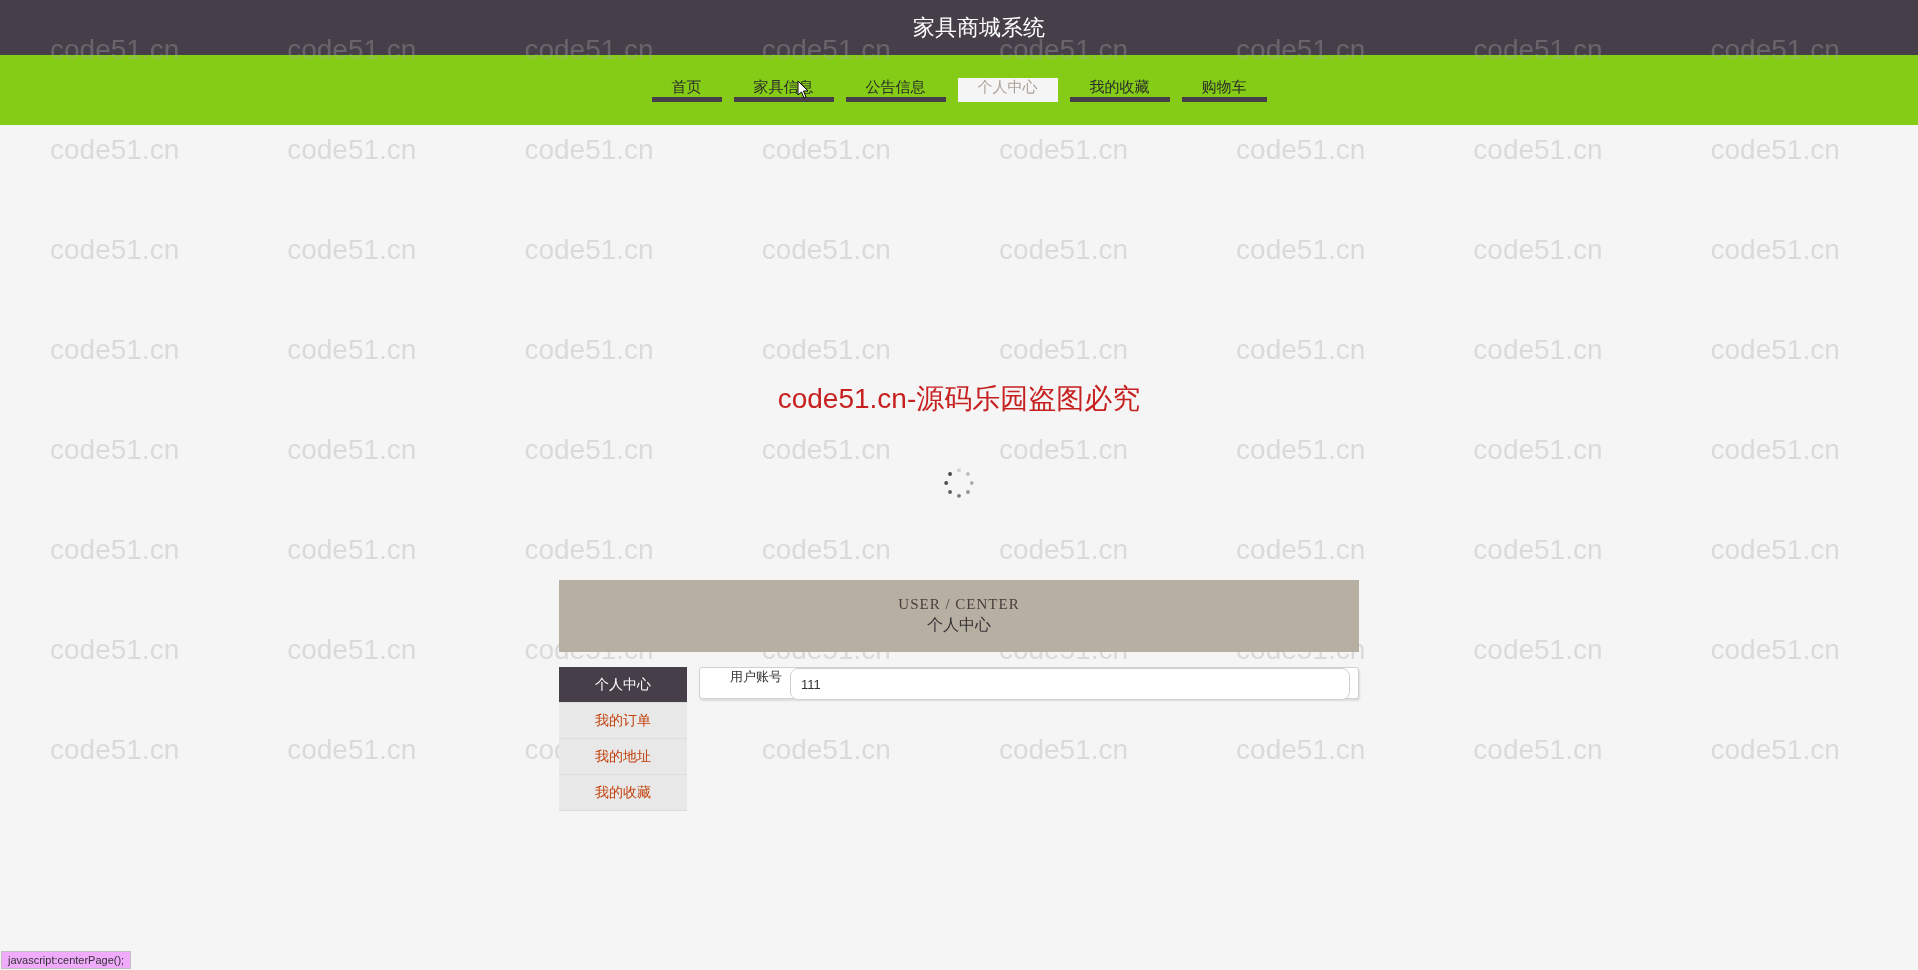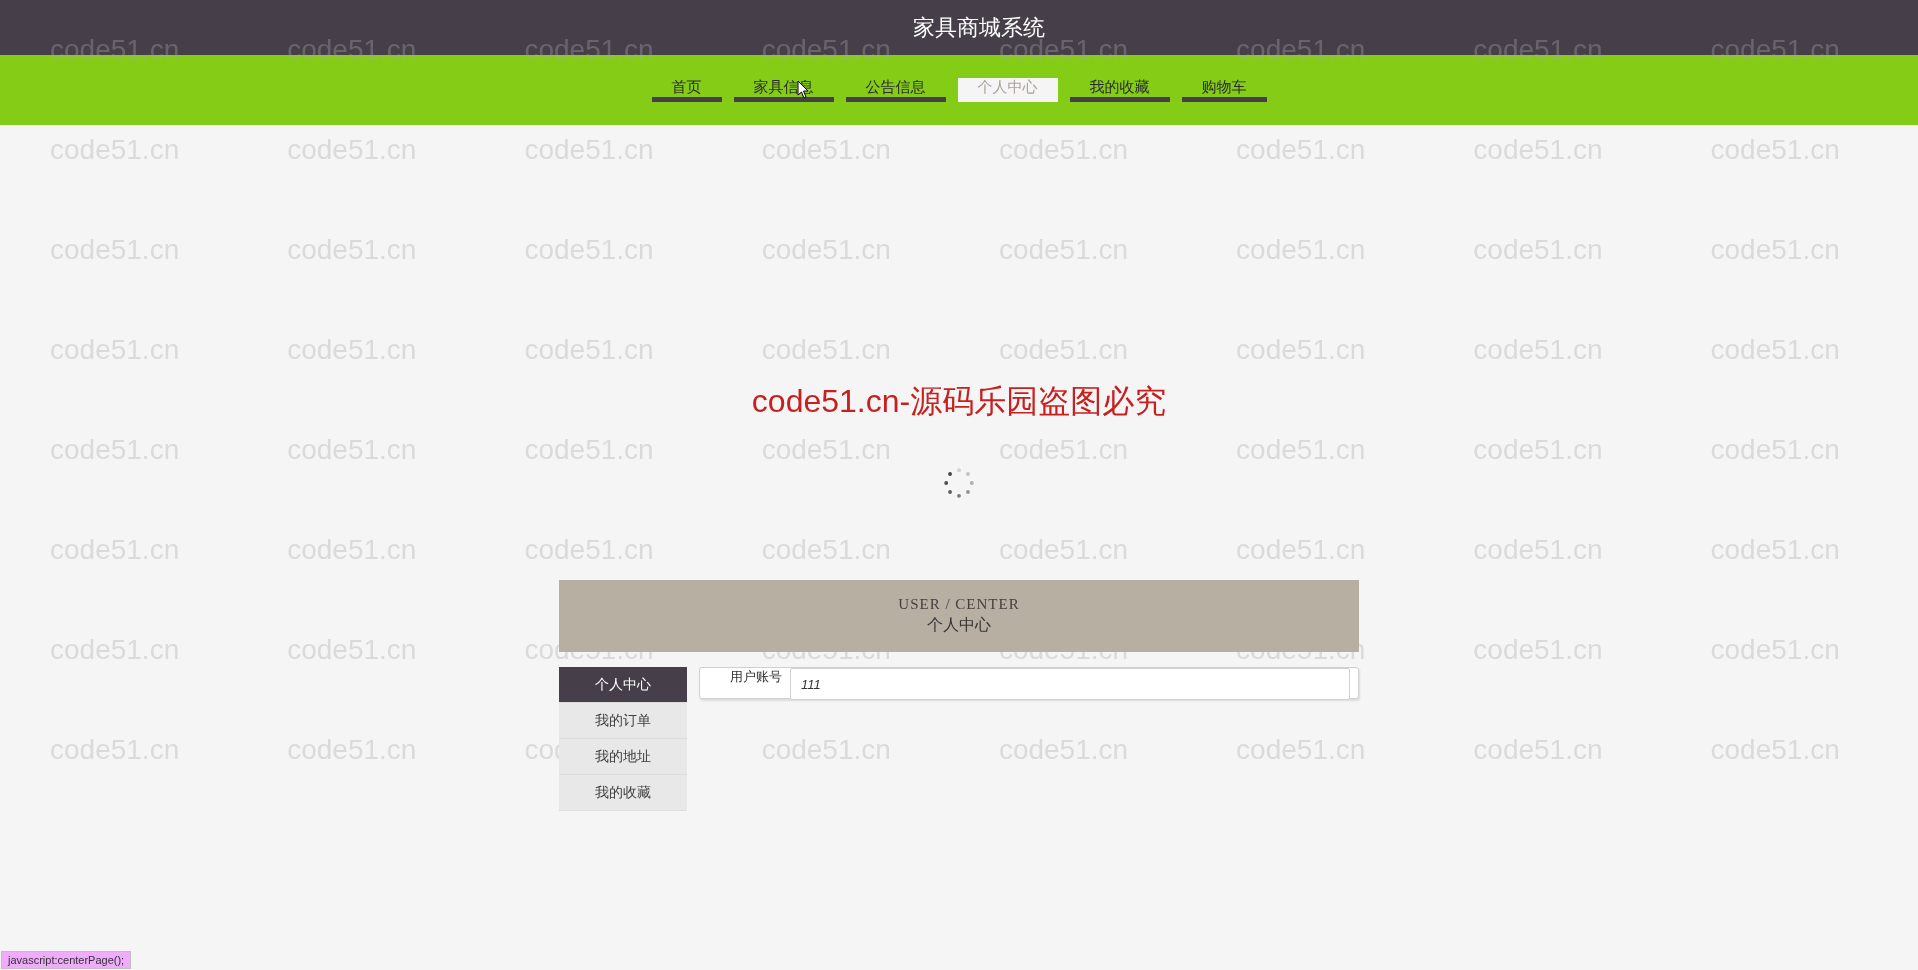--- a/index.html
+++ b/index.html
@@ -37,21 +37,21 @@
       opacity: 0.35;
       padding: 34px 50px;
       font-family: Arial, sans-serif;
     }
     .watermark-banner {
       position: absolute;
       left: 50%;
       transform: translateX(-50%);
       top: 380px;
       color: #c72020;
-      font-size: 32px;
+      font-size: 28px;
       font-family: "SimSun", "Microsoft YaHei", sans-serif;
       z-index: 6;
       pointer-events: none;
       white-space: nowrap;
     }
     .header {
       background: #463F49;
       height: 55px;
       display: flex;
       align-items: center;
@@ -124,21 +124,21 @@
       width: 128px;
       flex-shrink: 0;
     }
     .sidebar-item {
       height: 36px;
       display: flex;
       align-items: center;
       justify-content: center;
       font-size: 14px;
       background: #e8e8e8;
-      color: #404040;
+      color: #c2410c;
       cursor: pointer;
       border-bottom: 1px solid #ddd;
     }
     .sidebar-item.active {
       background: #463F49;
       color: #fff;
     }
     .form-panel {
       flex: 1;
     }
@@ -156,27 +156,26 @@
       width: 90px;
       text-align: right;
       font-size: 13px;
       color: #333;
       padding-right: 8px;
     }
     .form-input {
       flex: 1;
       height: 32px;
       border: 1px solid #d0d0d0;
-      border-radius: 2px;
+      border-radius: 8px;
       margin-right: 8px;
       padding: 0 10px;
       font-size: 13px;
       color: #333;
       outline: none;
-      font-style: italic;
     }
     .spinner {
       position: absolute;
       left: 50%;
       top: 50%;
       transform: translate(-50%, -50%);
       z-index: 20;
       pointer-events: none;
     }
     .spinner svg {

